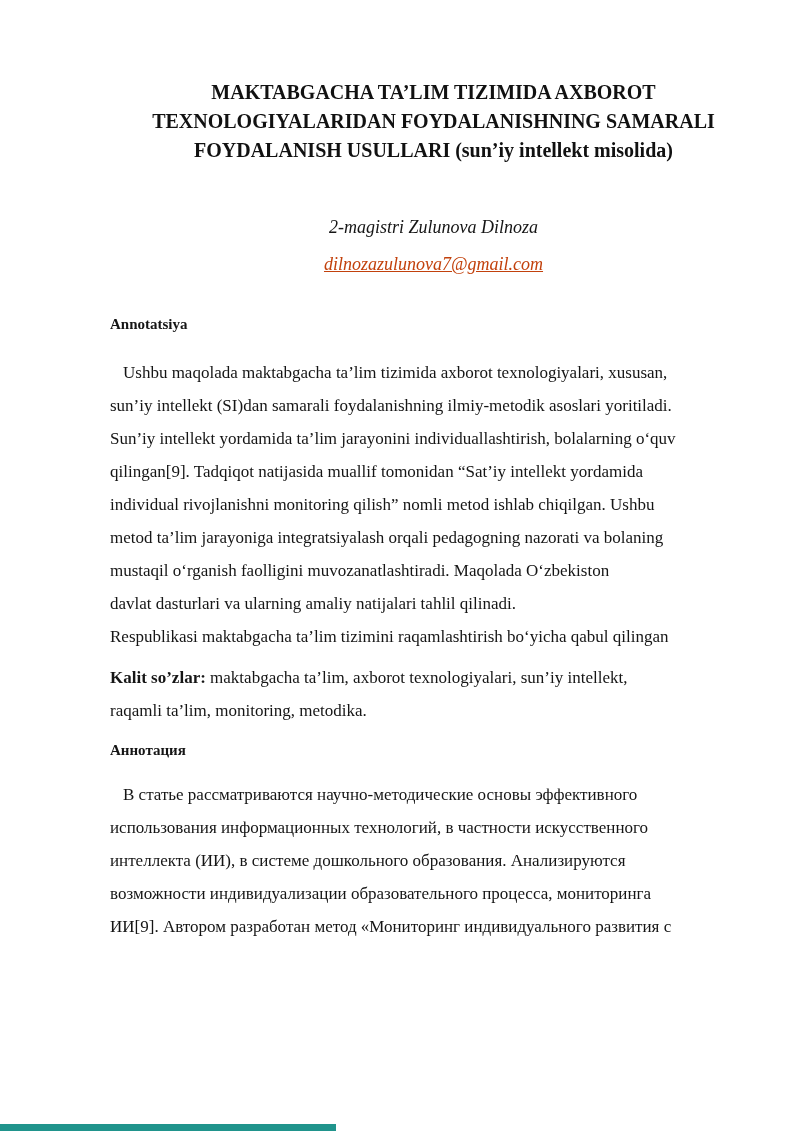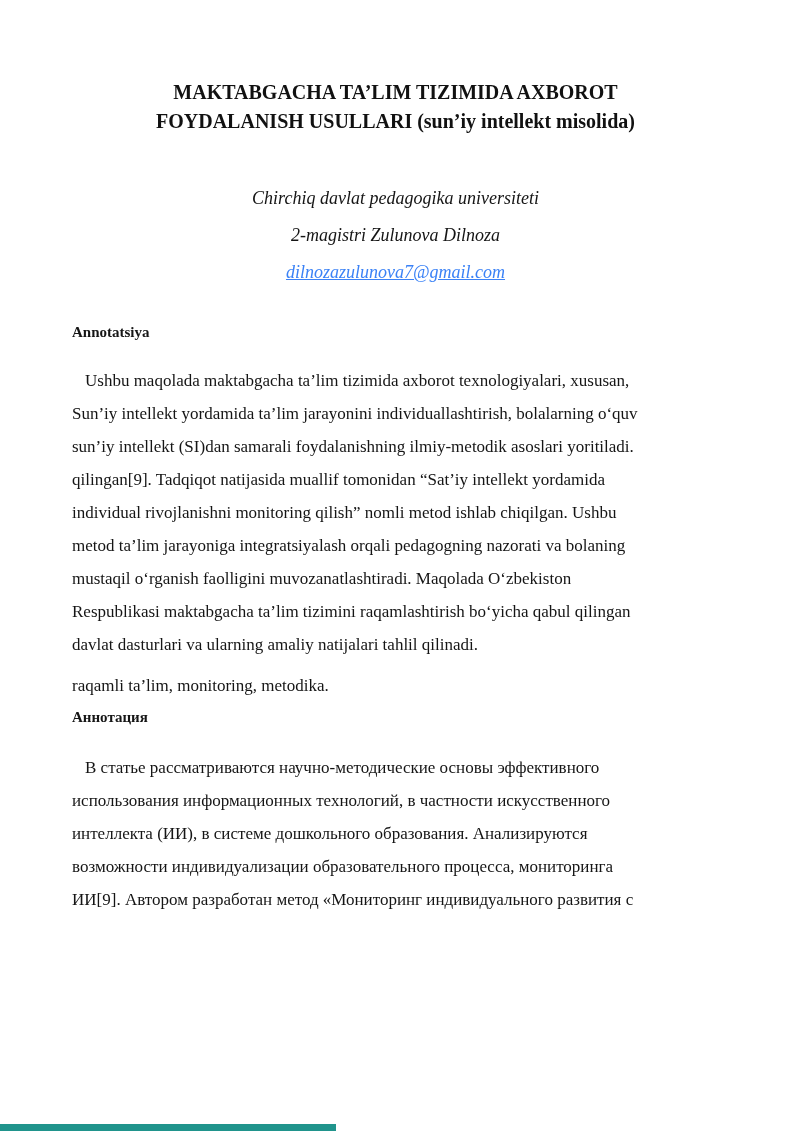--- a/index.html
+++ b/index.html
@@ -5,104 +5,105 @@
   html, body { margin: 0; padding: 0; background: #ffffff; }
   .page {
     position: relative;
     width: 800px;
     height: 1131px;
     background: #ffffff;
     overflow: hidden;
     font-family: "Liberation Serif", "DejaVu Serif", serif;
     color: #151515;
     box-sizing: border-box;
-    padding: 78px 40px 0 72px;
+    padding: 78px 40px 0 110px;
   }
   .content { width: 647px; }
 
   .title {
     text-align: center;
     font-weight: bold;
     font-size: 20px;
     line-height: 29px;
     color: #111111;
   }
   .title .line { white-space: nowrap; }
 
   .authors {
     margin-top: 44px;
     text-align: center;
     font-style: italic;
     font-size: 18px;
     line-height: 37px;
   }
-  .authors .email { text-decoration: underline; color: #3b82f6; cursor: pointer; }
+  .authors .email { text-decoration: underline; color: #c2410c; cursor: pointer; }
 
   .sec-heading {
     margin-top: 30px;
     font-weight: bold;
     font-size: 15px;
     line-height: 23px;
   }
-  .sec-heading.ru { margin-top: 4px; }
+  .sec-heading.ru { margin-top: 12px; }
 
   .para {
     margin-top: 20px;
     font-size: 17px;
     line-height: 33px;
   }
   .para .line { white-space: nowrap; }
   .para.indent-first .line:first-child { padding-left: 13px; }
 
   .keywords { margin-top: 8px; font-size: 17px; line-height: 33px; }
   .keywords .label { font-weight: bold; }
   .keywords .line { white-space: nowrap; }
 
-  .para.ru { margin-top: 22px; }
+  .para.ru { margin-top: 16px; }
 
   .footer-bar {
     position: absolute;
     left: 0;
     bottom: 0;
     width: 336px;
     height: 7px;
   }
 </style>
 </head>
 <body>
 
 <div class="page">
   <div class="content">
 
     <div class="title">
       <div class="line">MAKTABGACHA TA’LIM TIZIMIDA AXBOROT</div>
+      <div class="line">TEXNOLOGIYALARIDAN FOYDALANISHNING SAMARALI</div>
       <div class="line">FOYDALANISH USULLARI (sun’iy intellekt misolida)</div>
     </div>
 
     <div class="authors">
-      <div>Chirchiq davlat pedagogika universiteti</div>
       <div>2-magistri Zulunova Dilnoza</div>
       <div><span class="email">dilnozazulunova7@gmail.com</span></div>
     </div>
 
     <div class="sec-heading">Annotatsiya</div>
 
     <div class="para indent-first">
       <div class="line">Ushbu maqolada maktabgacha ta’lim tizimida axborot texnologiyalari, xususan,</div>
+      <div class="line">sun’iy intellekt (SI)dan samarali foydalanishning ilmiy-metodik asoslari yoritiladi.</div>
       <div class="line">Sun’iy intellekt yordamida ta’lim jarayonini individuallashtirish, bolalarning oʻquv</div>
-      <div class="line">sun’iy intellekt (SI)dan samarali foydalanishning ilmiy-metodik asoslari yoritiladi.</div>
       <div class="line">qilingan[9]. Tadqiqot natijasida muallif tomonidan “Sat’iy intellekt yordamida</div>
       <div class="line">individual rivojlanishni monitoring qilish” nomli metod ishlab chiqilgan. Ushbu</div>
       <div class="line">metod ta’lim jarayoniga integratsiyalash orqali pedagogning nazorati va bolaning</div>
       <div class="line">mustaqil oʻrganish faolligini muvozanatlashtiradi. Maqolada Oʻzbekiston</div>
+      <div class="line">davlat dasturlari va ularning amaliy natijalari tahlil qilinadi.</div>
       <div class="line">Respublikasi maktabgacha ta’lim tizimini raqamlashtirish boʻyicha qabul qilingan</div>
-      <div class="line">davlat dasturlari va ularning amaliy natijalari tahlil qilinadi.</div>
     </div>
 
     <div class="keywords">
+      <div class="line"><span class="label">Kalit so’zlar:</span><span> maktabgacha ta’lim, axborot texnologiyalari, sun’iy intellekt,</span></div>
       <div class="line">raqamli ta’lim, monitoring, metodika.</div>
     </div>
 
     <div class="sec-heading ru">Аннотация</div>
 
     <div class="para ru indent-first">
       <div class="line">В статье рассматриваются научно-методические основы эффективного</div>
       <div class="line">использования информационных технологий, в частности искусственного</div>
       <div class="line">интеллекта (ИИ), в системе дошкольного образования. Анализируются</div>
       <div class="line">возможности индивидуализации образовательного процесса, мониторинга</div>

